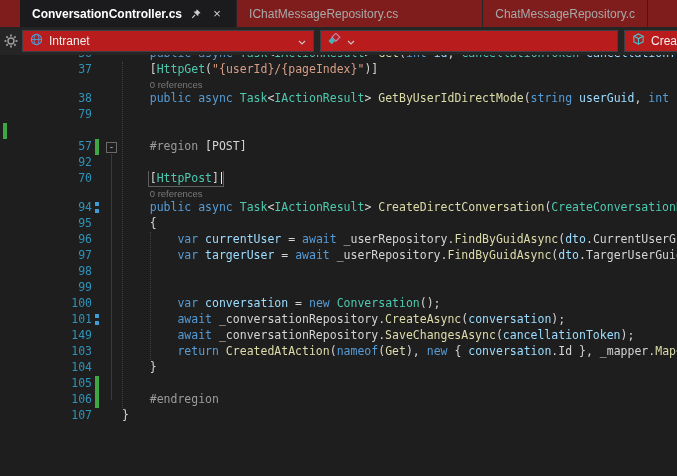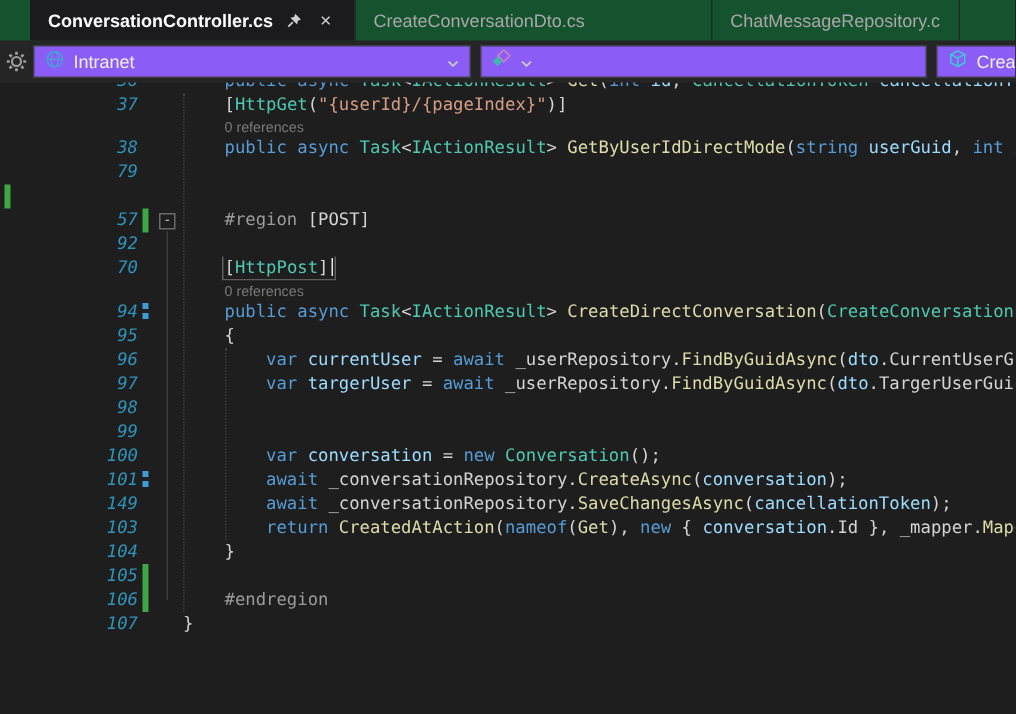--- a/index.html
+++ b/index.html
@@ -1,42 +1,42 @@
 <!DOCTYPE html>
 <html><head>
 <meta charset="utf-8">
 <style>
   html,body{margin:0;padding:0;background:#1e1e1e;}
   .screen{position:relative;width:677px;height:476px;overflow:hidden;background:#1e1e1e;
           font-family:"Liberation Sans",sans-serif;}
 
   
-  .tabbar{position:absolute;top:0;left:0;right:0;height:27px;background:#14532d;display:flex;
+  .tabbar{position:absolute;top:0;left:0;right:0;height:27px;background:#7f1d1d;display:flex;
           padding-left:20px;box-sizing:border-box;z-index:6;font-size:12px;}
   .tab{display:flex;align-items:center;padding:0 12px;color:#a8a8a8;gap:7px;border-right:1px solid #26262a;
        white-space:nowrap;cursor:default;}
   .tab.active{background:#1b1b1e;color:#ffffff;font-weight:700;}
   .tab.wide{padding-right:84px;}
   .tab-icon{display:inline-flex;align-items:center;justify-content:center;width:14px;height:14px;color:#d0d0d0;
             font-weight:400;font-size:13px;line-height:14px;}
 
   
   .navbar{position:absolute;top:27px;left:0;right:0;height:28px;background:#252526;display:flex;
           align-items:center;padding-left:22px;gap:6px;box-sizing:border-box;z-index:5;}
-  .combo{height:22px;background:#8b5cf6;border:1px solid #3f3f46;display:flex;align-items:center;
+  .combo{height:22px;background:#b91c1c;border:1px solid #3f3f46;display:flex;align-items:center;
          padding:0 7px;gap:6px;box-sizing:border-box;color:#efefef;font-size:12px;flex:none;overflow:hidden;}
   .combo .lbl{flex:1;overflow:hidden;white-space:nowrap;}
   .gear{position:absolute;left:3px;top:6px;width:16px;height:16px;}
 
   
   .editor{position:absolute;top:27px;left:0;right:0;bottom:0;background:#1e1e1e;z-index:1;overflow:hidden;}
   #code-rows{position:absolute;top:19px;left:0;right:0;}
   .crow{display:flex;height:16px;line-height:16px;font:11.5px "DejaVu Sans Mono",monospace;white-space:pre;}
   .crow.lens{height:13px;line-height:13px;}
-  .ln{width:92px;text-align:right;color:#2e93ba;flex:none;font-style:italic;}
+  .ln{width:92px;text-align:right;color:#2e93ba;flex:none;}
   .chg{width:10px;flex:none;position:relative;}
   .chg.green::after{content:"";position:absolute;left:3px;top:0;width:4px;height:100%;background:#3da843;}
   .chg.blue::after{content:"";position:absolute;left:3px;top:2px;width:4px;height:12px;
         background:repeating-linear-gradient(to bottom,#3f9cd6 0 4px,transparent 4px 7px);}
   .fold{width:20px;flex:none;position:relative;}
   .foldbox{position:absolute;left:4px;top:3px;width:9px;height:9px;border:1px solid #6a6a6a;background:#1e1e1e;
            color:#cccccc;font-size:9px;line-height:8px;text-align:center;cursor:pointer;}
   .code{flex:1;overflow:hidden;color:#d4d4d4;}
   .lenstext{font:9.5px "Liberation Sans",sans-serif;color:#7a7a7a;}
   .kw{color:#569cd6}.typ{color:#4ec9b0}.mth{color:#dcdcaa}.str{color:#d69d85}
@@ -56,21 +56,21 @@
       <span>ConversationController.cs</span>
       <span class="tab-icon">
         <svg width="12" height="12" viewBox="0 0 12 12">
           <path d="M6.8 1.2 L10.6 5 L8.6 5.8 L8.1 8.3 L3.6 3.8 L6.1 3.3 Z" fill="#cfcfcf"></path>
           <line x1="5.2" y1="6.8" x2="2.2" y2="9.8" stroke="#cfcfcf" stroke-width="1.2"></line>
         </svg>
       </span>
       <span class="tab-icon">×</span>
     </div>
     <div class="tab wide">
-      <span>CreateConversationDto.cs</span>
+      <span>IChatMessageRepository.cs</span>
     </div>
     <div class="tab">
       <span>ChatMessageRepository.c</span>
     </div>
   </div>
 
   <div class="navbar">
     <span class="gear">
       <svg width="16" height="16" viewBox="0 0 16 16">
         <circle cx="8" cy="8" r="3" fill="none" stroke="#9e9e9e" stroke-width="1.4"></circle>

